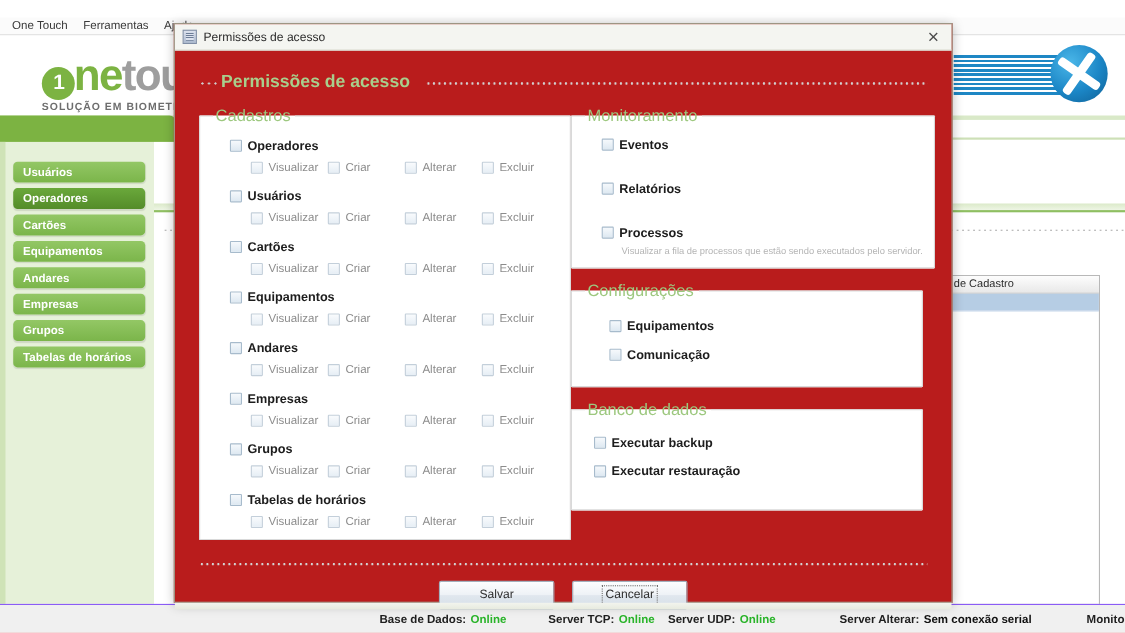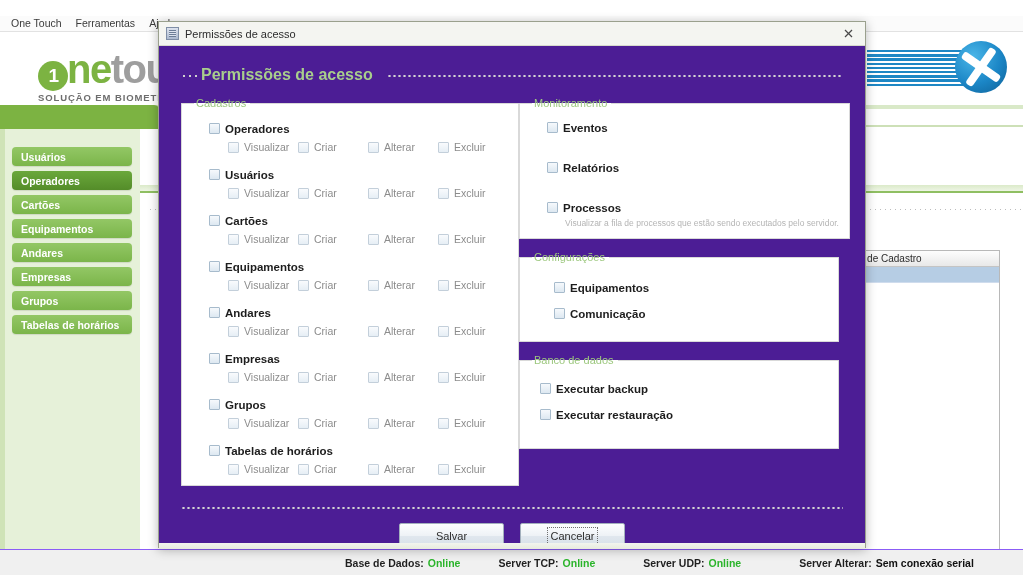--- a/index.html
+++ b/index.html
@@ -218,21 +218,21 @@
   .status-group { display: flex; align-items: center; white-space: nowrap; }
   .status-label { font-weight: bold; color: #1f1f1f; }
   .status-value { margin-left: 4px; font-weight: bold; }
   .status-value.online { color: #2ab42a; }
   .status-value.plain { color: #111111; }
 
   
   .dialog {
     position: absolute; left: 158px; top: 21px;
     width: 708px; height: 527px;
-    background: #4c1d95;
+    background: #b91c1c;
     border: 1px solid #9aa08d;
     box-shadow: 0 2px 10px rgba(0,0,0,0.28);
     display: flex; flex-direction: column;
   }
   .dlg-titlebar {
     height: 24px; background: #f4f5f1;
     border-bottom: 1px solid #d7dacd;
     display: flex; align-items: center; position: relative;
     flex: 0 0 auto;
   }
@@ -279,21 +279,21 @@
   .col-right { width: 320px; flex: 0 0 auto; }
 
   fieldset.gbox {
     border: 1px solid #d9d9d9;
     border-radius: 1px;
     margin: 0 0 12px 0;
     padding: 6px 10px 10px 10px;
     background: #ffffff;
   }
   fieldset.gbox > legend {
-    font-size: 11px; color: #9dc87f; font-weight: normal;
+    font-size: 15px; color: #9dc87f; font-weight: normal;
     padding: 0 4px 0 2px; margin-left: 2px;
   }
 
   .perm-block { margin: 5px 0 0 0; }
   .perm-block + .perm-block { margin-top: 13px; }
 
   .cb {
     display: inline-flex; align-items: center; white-space: nowrap;
   }
   .cb .box {
@@ -434,21 +434,21 @@
 
   <div class="statusbar">
     <div class="status-group" style="margin-left:345px;">
       <span class="status-label">Base de Dados:</span>
       <span class="status-value online">Online</span>
     </div>
     <div class="status-group" style="margin-left:38px;">
       <span class="status-label">Server TCP:</span>
       <span class="status-value online">Online</span>
     </div>
-    <div class="status-group" style="margin-left:48px;align-items:flex-end;">
+    <div class="status-group" style="margin-left:12px;align-items:flex-end;">
       <span class="status-label">Server UDP:</span>
       <span class="status-value online">Online</span>
     </div>
     <div class="status-group" style="margin-left:58px;">
       <span class="status-label">Server Alterar:</span>
       <span class="status-value plain">Sem conexão serial</span>
     </div>
     <div class="status-group" style="margin-left:50px;">
       <span class="status-label">Monitor:</span>
 

